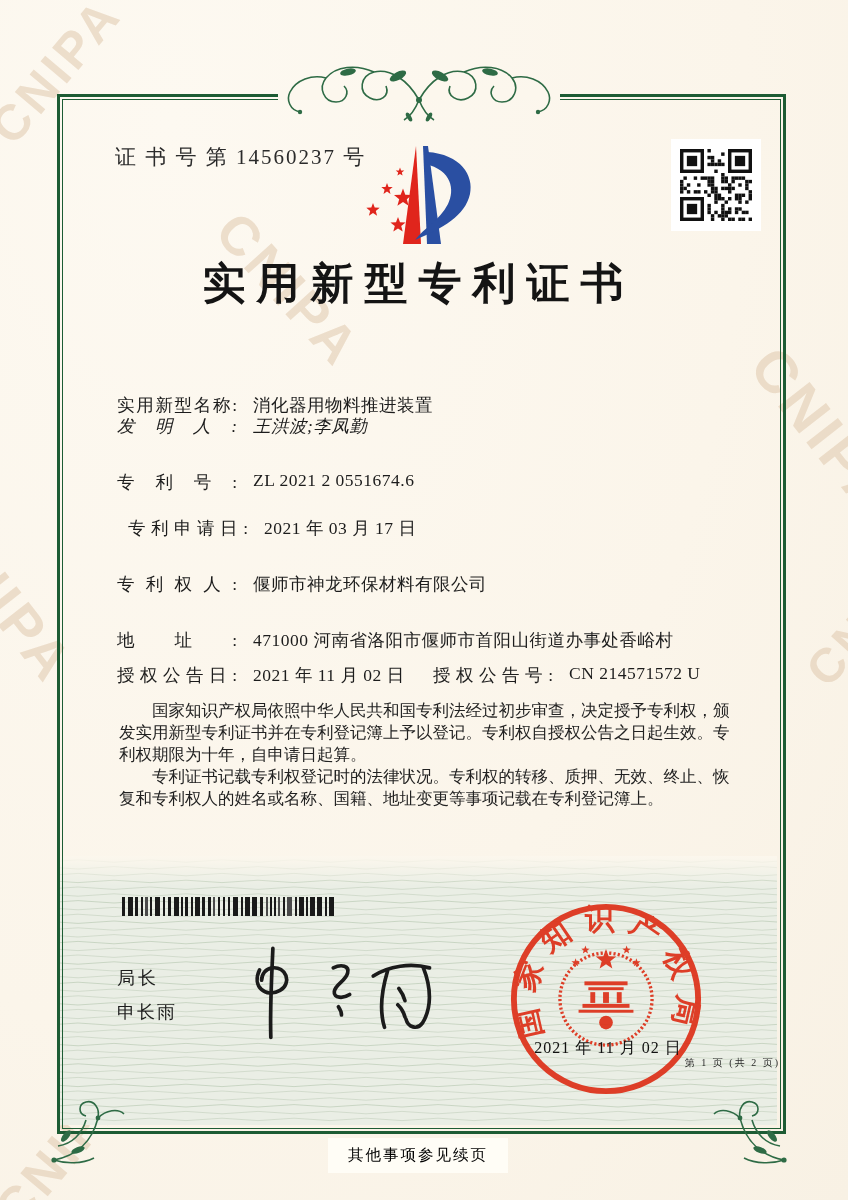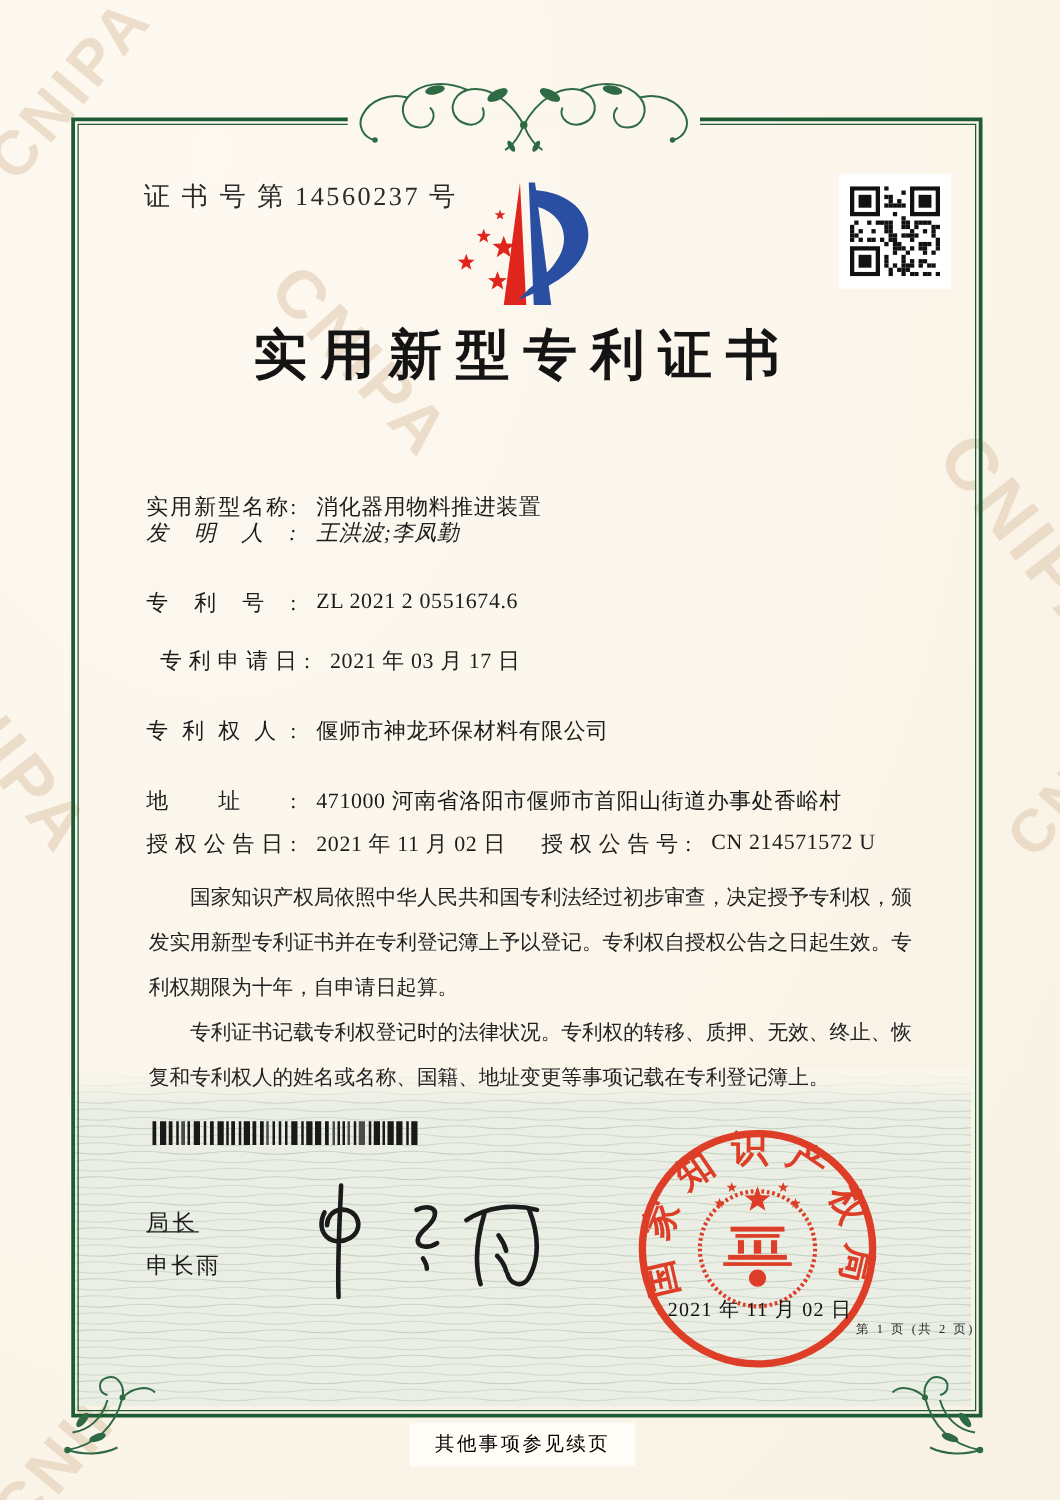--- a/index.html
+++ b/index.html
@@ -22,24 +22,24 @@
   .abs{position:absolute;}
   #cert-no{left:115px;top:143px;font-size:21px;letter-spacing:2px;color:#2b2b2b;}
   #qr-pad{left:671px;top:139px;width:90px;height:92px;background:#ffffff;}
   #doc-title{left:57px;top:255px;width:723px;text-align:center;font-size:43px;
              font-weight:bold;letter-spacing:11px;color:#141414;}
   .field-row{position:absolute;left:117px;width:620px;font-size:17.5px;}
   .flabel{display:inline-block;width:120px;text-align:justify;text-align-last:justify;
           vertical-align:top;}
   .fvalue{margin-left:16px;letter-spacing:.5px;}
   .fpair2{position:absolute;left:316px;top:0;white-space:nowrap;}
-  #body-text{left:119px;top:700px;width:612px;font-size:16.5px;line-height:36px;
+  #body-text{left:119px;top:700px;width:612px;font-size:16.5px;line-height:22px;
              color:#222;}
   #body-text p{margin:0;text-indent:2em;}
-  #director-title{left:117px;top:966px;font-size:18px;letter-spacing:3px;text-decoration:underline;}
+  #director-title{left:117px;top:966px;font-size:18px;letter-spacing:3px;}
   #director-name{left:117px;top:1000px;font-size:18px;letter-spacing:2px;}
   #sig{left:235px;top:945px;}
   #barcode-box{left:120px;top:896px;width:216px;height:21px;}
   #seal{left:507px;top:901px;}
   #seal-date{left:512px;top:1038px;width:192px;text-align:center;font-size:16px;
              letter-spacing:1px;color:#111;}
   #page-info{left:57px;top:1056px;width:723px;text-align:right;font-size:10px;
              letter-spacing:2px;color:#2a2a2a;}
   #cont-box{left:328px;top:1138px;background:#fffdf6;padding:7px 20px;
             font-size:15.5px;letter-spacing:2px;color:#000000;}

